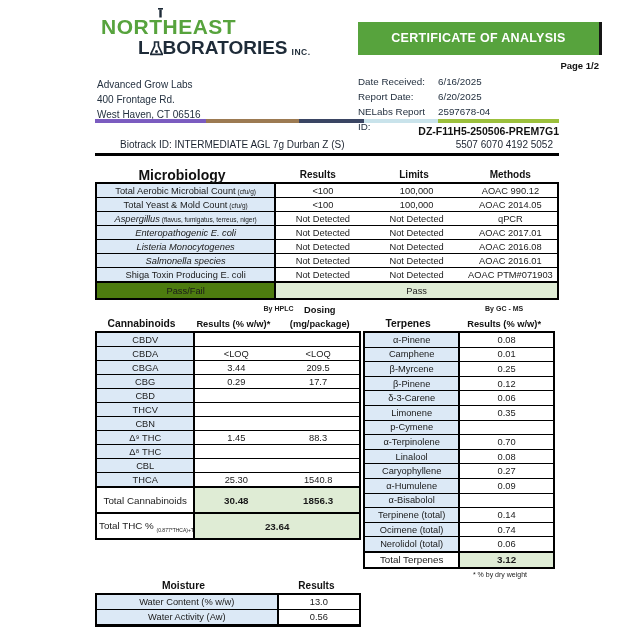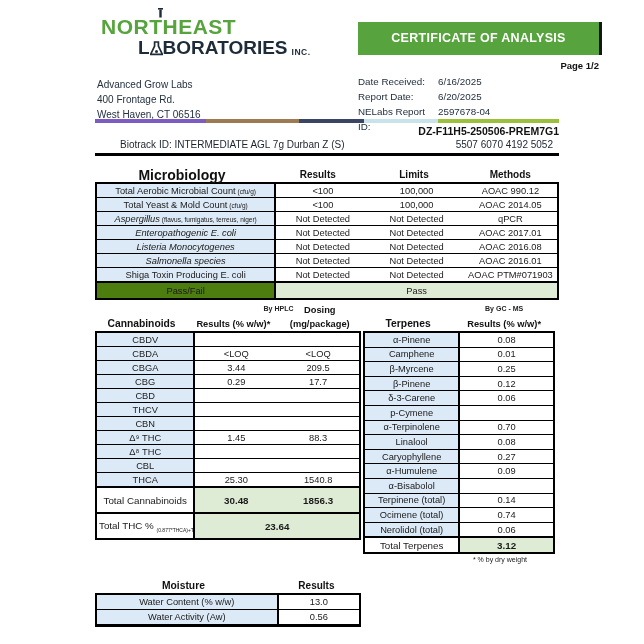--- a/index.html
+++ b/index.html
@@ -304,20 +304,24 @@
         </tr>
         <tr>
           <td class="pcell">β-Pinene</td>
           <td>0.12</td>
         </tr>
         <tr>
           <td class="pcell">δ-3-Carene</td>
           <td>0.06</td>
         </tr>
         <tr>
+          <td class="pcell">Limonene</td>
+          <td>0.35</td>
+        </tr>
+        <tr>
           <td class="pcell">p-Cymene</td>
           <td></td>
         </tr>
         <tr>
           <td class="pcell">α-Terpinolene</td>
           <td>0.70</td>
         </tr>
         <tr>
           <td class="pcell">Linalool</td>
           <td>0.08</td>

